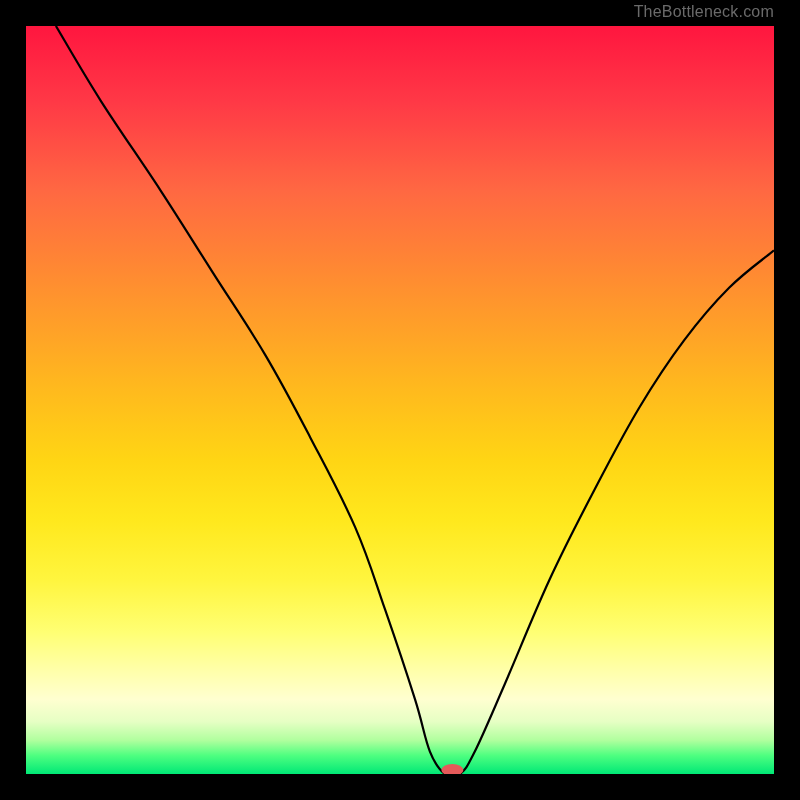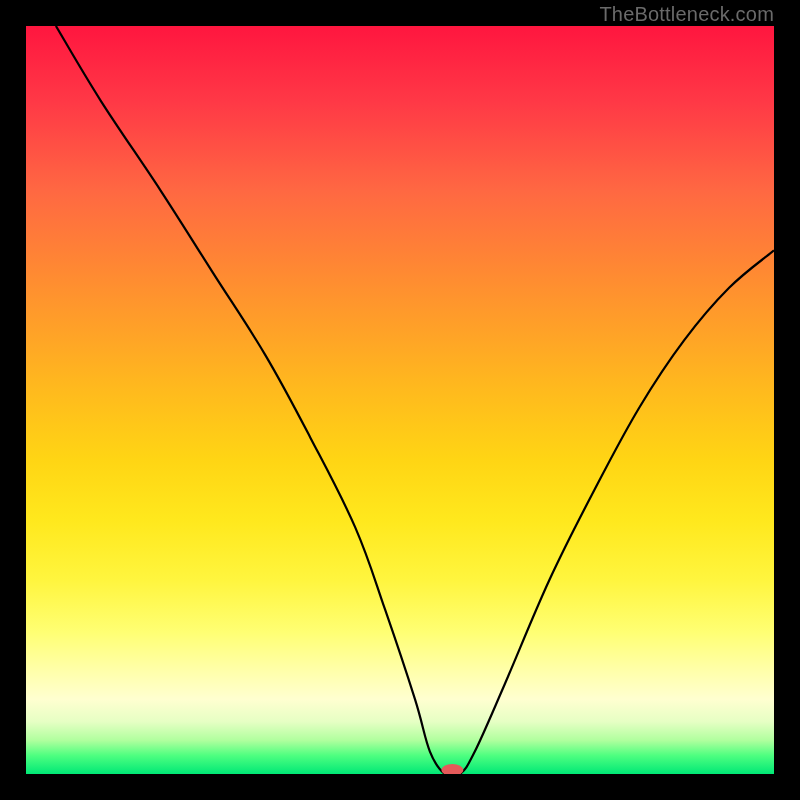--- a/index.html
+++ b/index.html
@@ -44,21 +44,21 @@
     left: 26px;
     top: 26px;
     width: 748px;
     height: 748px;
   }
   .watermark {
     position: absolute;
     top: 3px;
     right: 26px;
     font-family: Arial, Helvetica, sans-serif;
-    font-size: 20px;
+    font-size: 16px;
     color: #6a6a6a;
     letter-spacing: 0.2px;
   }
 </style>
 </head>
 <body>
 
 <div class="container">
   <div class="plot-area"></div>
 

